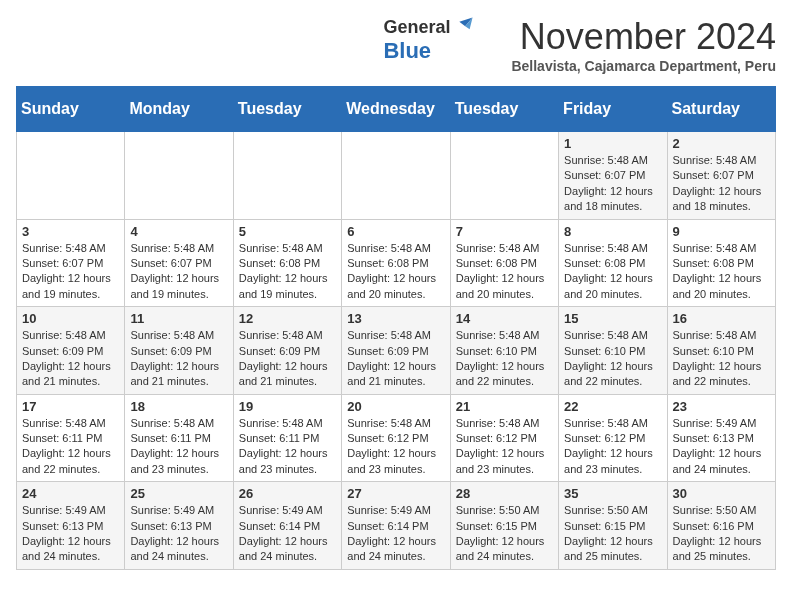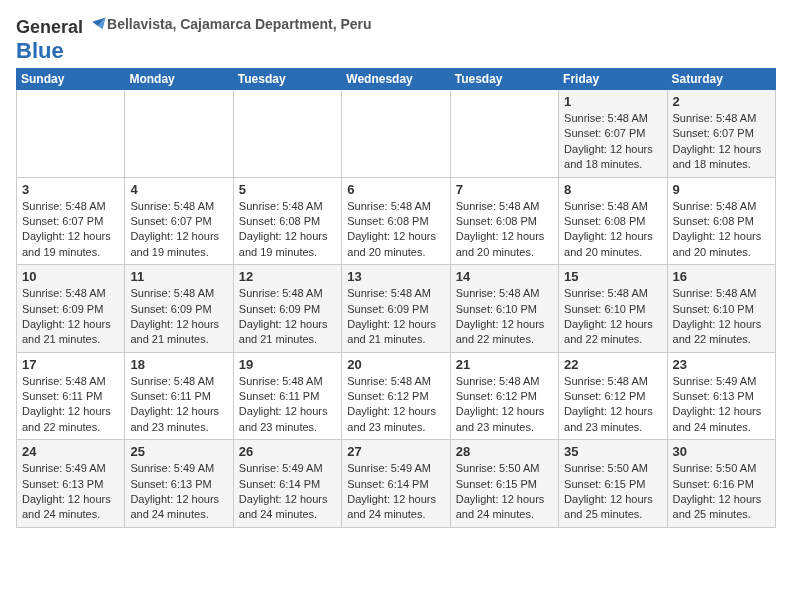--- a/index.html
+++ b/index.html
@@ -6,22 +6,23 @@
     body {
       font-family: Arial, sans-serif;
       background: #fff;
       width: 792px;
       min-height: 612px;
       padding: 16px;
     }
     .header {
       display: flex;
       align-items: flex-start;
-      justify-content: flex-start;
-      margin-bottom: 4px;
+      justify-content: flex-end;
+      margin-bottom: 12px;
+      gap: 37px;
     }
     .logo {
       display: flex;
       flex-direction: column;
       align-items: flex-start;
     }
     .logo-text {
       display: flex;
       align-items: center;
     }
@@ -54,23 +55,23 @@
       font-weight: bold;
     }
     table {
       width: 100%;
       border-collapse: collapse;
       table-layout: fixed;
     }
     thead tr th {
       background-color: #2a6db5;
       color: #fff;
-      font-size: 12px;
-      font-weight: bold;
-      padding: 3px 4px;
+      font-size: 16px;
+      font-weight: bold;
+      padding: 13px 4px;
       text-align: left;
       border: 1px solid #2a6db5;
     }
     tbody tr td {
       border: 1px solid #ccc;
       vertical-align: top;
       padding: 4px 5px;
       font-size: 10px;
       height: 80px;
       background: #fff;
@@ -102,20 +103,21 @@
     <div class="logo-text">
       <span class="logo-general">General</span>
       <svg class="logo-bird" viewBox="0 0 30 30">
         <polygon points="10,8 28,2 18,14" fill="#2a6db5"></polygon>
         <polygon points="18,14 28,2 24,18" fill="#5599d0"></polygon>
       </svg>
     </div>
     <span class="logo-blue">Blue</span>
   </div>
   <div class="title-block">
+    <div class="month-title">November 2024</div>
     <div class="location">Bellavista, Cajamarca Department, Peru</div>
   </div>
 </div>
 
 <table>
   <thead>
     <tr id="thead-row">
         <th>Sunday</th>
         <th>Monday</th>
         <th>Tuesday</th>

